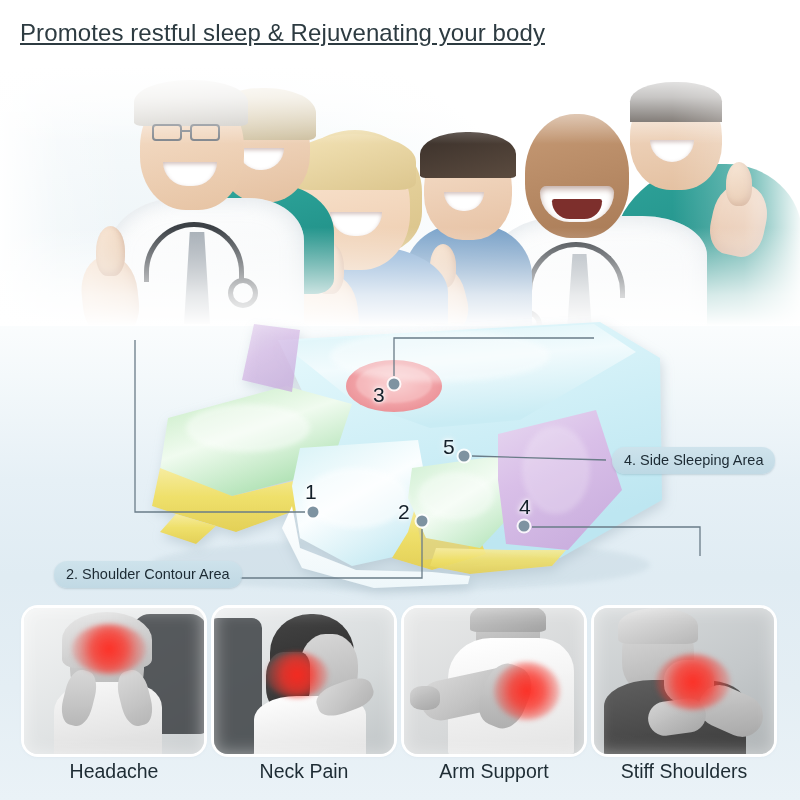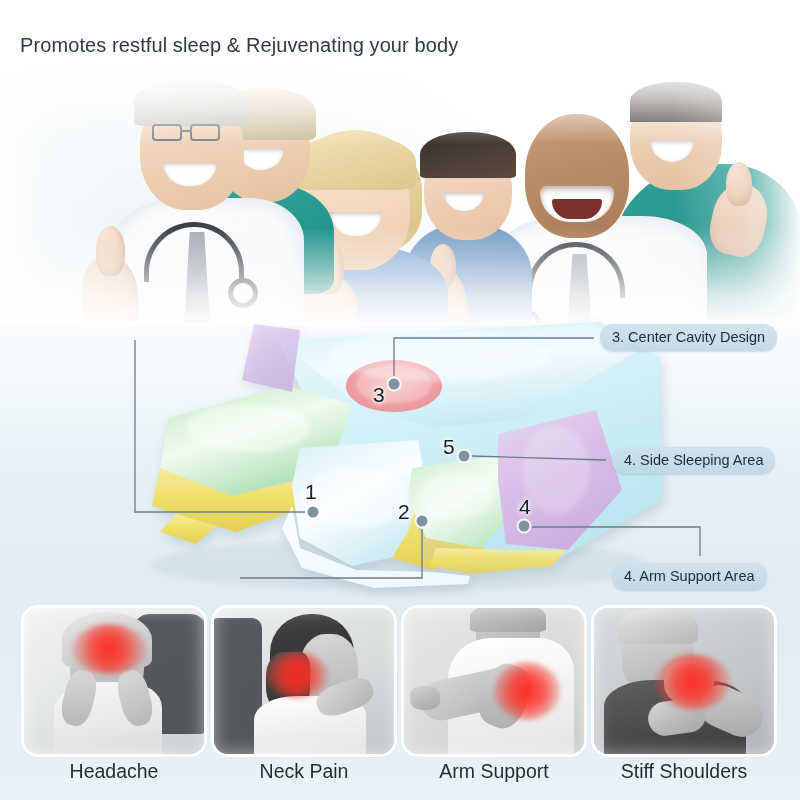--- a/index.html
+++ b/index.html
@@ -19,22 +19,22 @@
     overflow: hidden;
   }
 
   
   #header { position: absolute; left: 20px; top: 18px; z-index: 40; }
   #title {
     font-size: 34px; font-weight: bold; letter-spacing: .5px;
     color: #2b3a3f; line-height: 1.05; white-space: nowrap;
   }
   #subtitle {
-    margin-top: 16px; font-size: 20px; color: #2d3b41;
-    white-space: nowrap; letter-spacing: .1px;
+    margin-top: 1px; font-size: 24px; color: #2d3b41;
+    white-space: nowrap; letter-spacing: .1px; text-decoration: underline;
   }
 
   
   #photo-band {
     position: absolute; left: 0; top: 66px; width: 800px; height: 260px;
     overflow: hidden; z-index: 5;
   }
   #photo-band .fade-top {
     position: absolute; inset: 0;
     background: linear-gradient(180deg, #ffffff 0%, rgba(255,255,255,.72) 12%,
@@ -339,22 +339,21 @@
       <circle cx="464" cy="456" r="5.5" fill="#7e93a1"></circle>
     </g>
   </svg>
 
   <div class="marker-num" style="left:305px; top:480px;">1</div>
   <div class="marker-num" style="left:398px; top:500px;">2</div>
   <div class="marker-num" style="left:373px; top:383px;">3</div>
   <div class="marker-num" style="left:519px; top:495px;">4</div>
   <div class="marker-num" style="left:443px; top:435px;">5</div>
 
-  <div class="callout" style="left:600px; top:324px;">3. Center Cavity Design</div>
-  <div class="callout" style="left:612px; top:563px;">4. Arm Support Area</div>
+  <div class="callout" style="left:54px;  top:561px;">2. Shoulder Contour Area</div>
   <div class="callout" style="left:612px; top:447px;">4. Side Sleeping Area</div>
 
   <div id="symptoms">
 
     <div class="sym" style="left:24px;">
       <div class="ph">
         <div style="position:absolute;inset:0;background:linear-gradient(150deg,#f3f4f4,#dfe2e3 60%,#c9cdcf);"></div>
         <div class="gblob" style="left:108px;top:6px;width:76px;height:120px;background:#3c4043;opacity:.85;border-radius:18px 18px 8px 8px;"></div>
         <div class="skin" style="left:46px;top:10px;width:74px;height:86px;background:linear-gradient(165deg,#ded7cc,#b9b0a3);border-radius:46% 46% 40% 40%;"></div>
         <div class="skin" style="left:38px;top:4px;width:90px;height:56px;background:linear-gradient(160deg,#e9e4d8,#c2bbad);border-radius:50% 50% 16% 16%;"></div>

